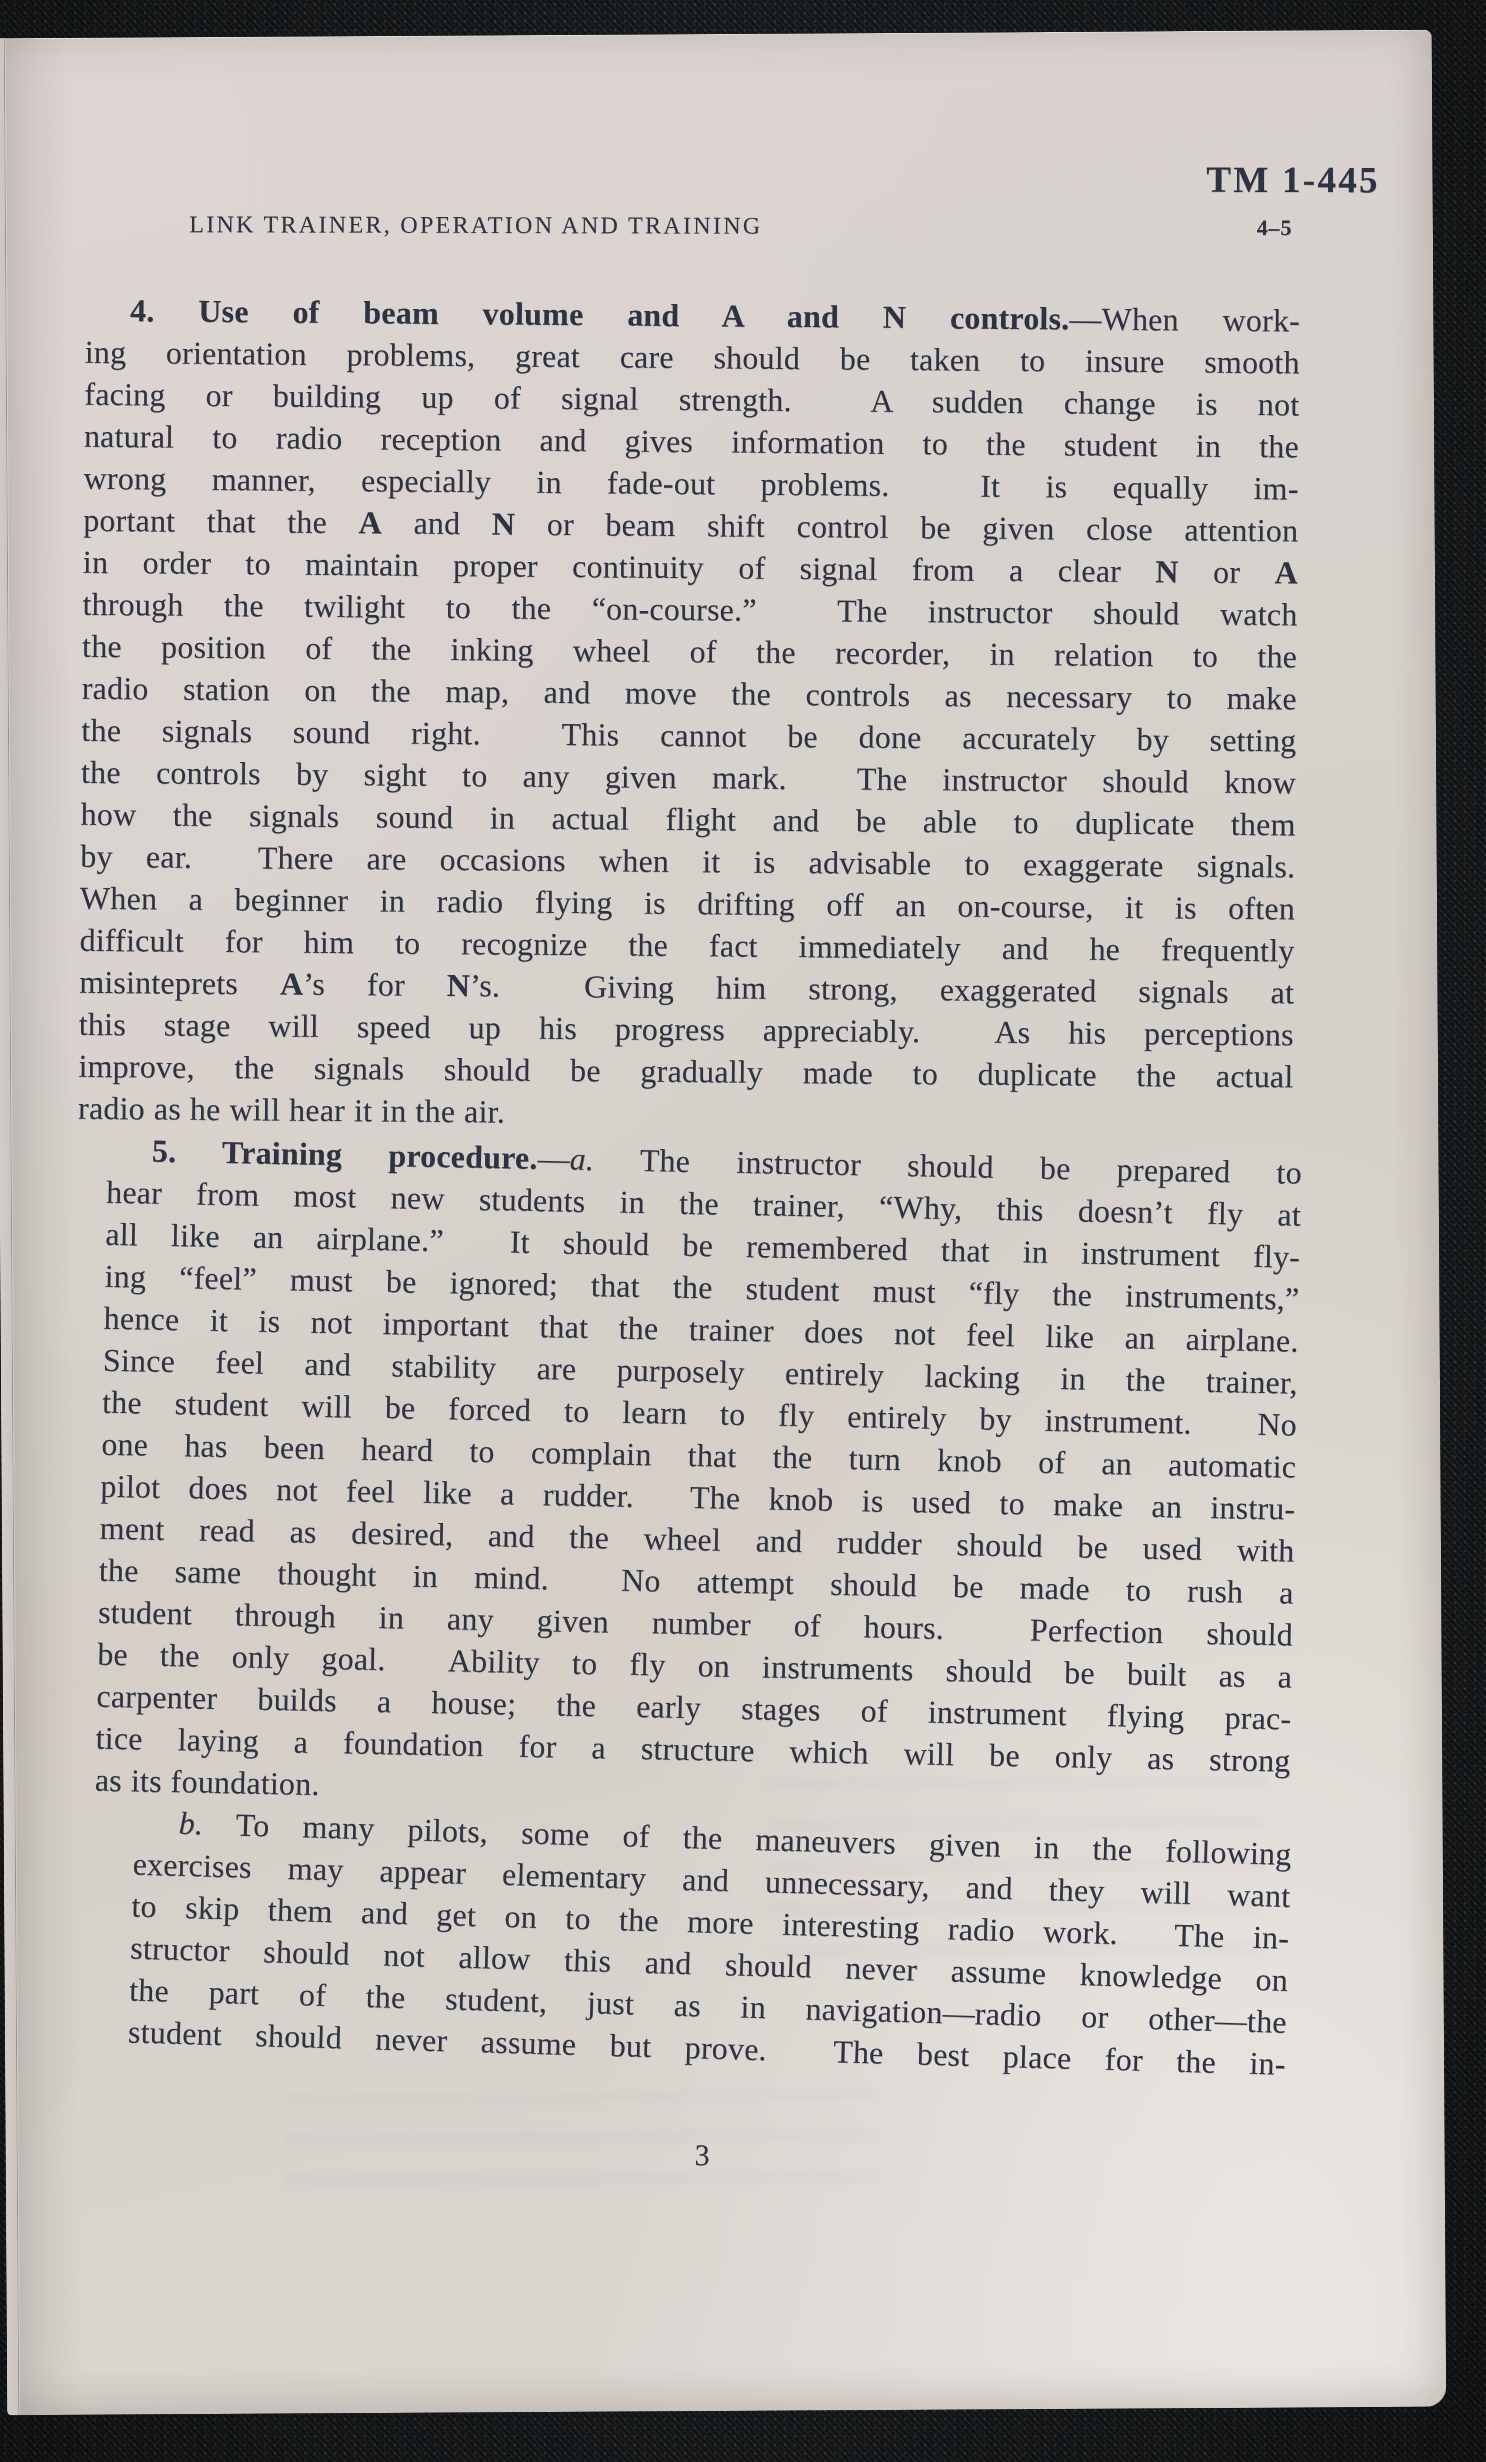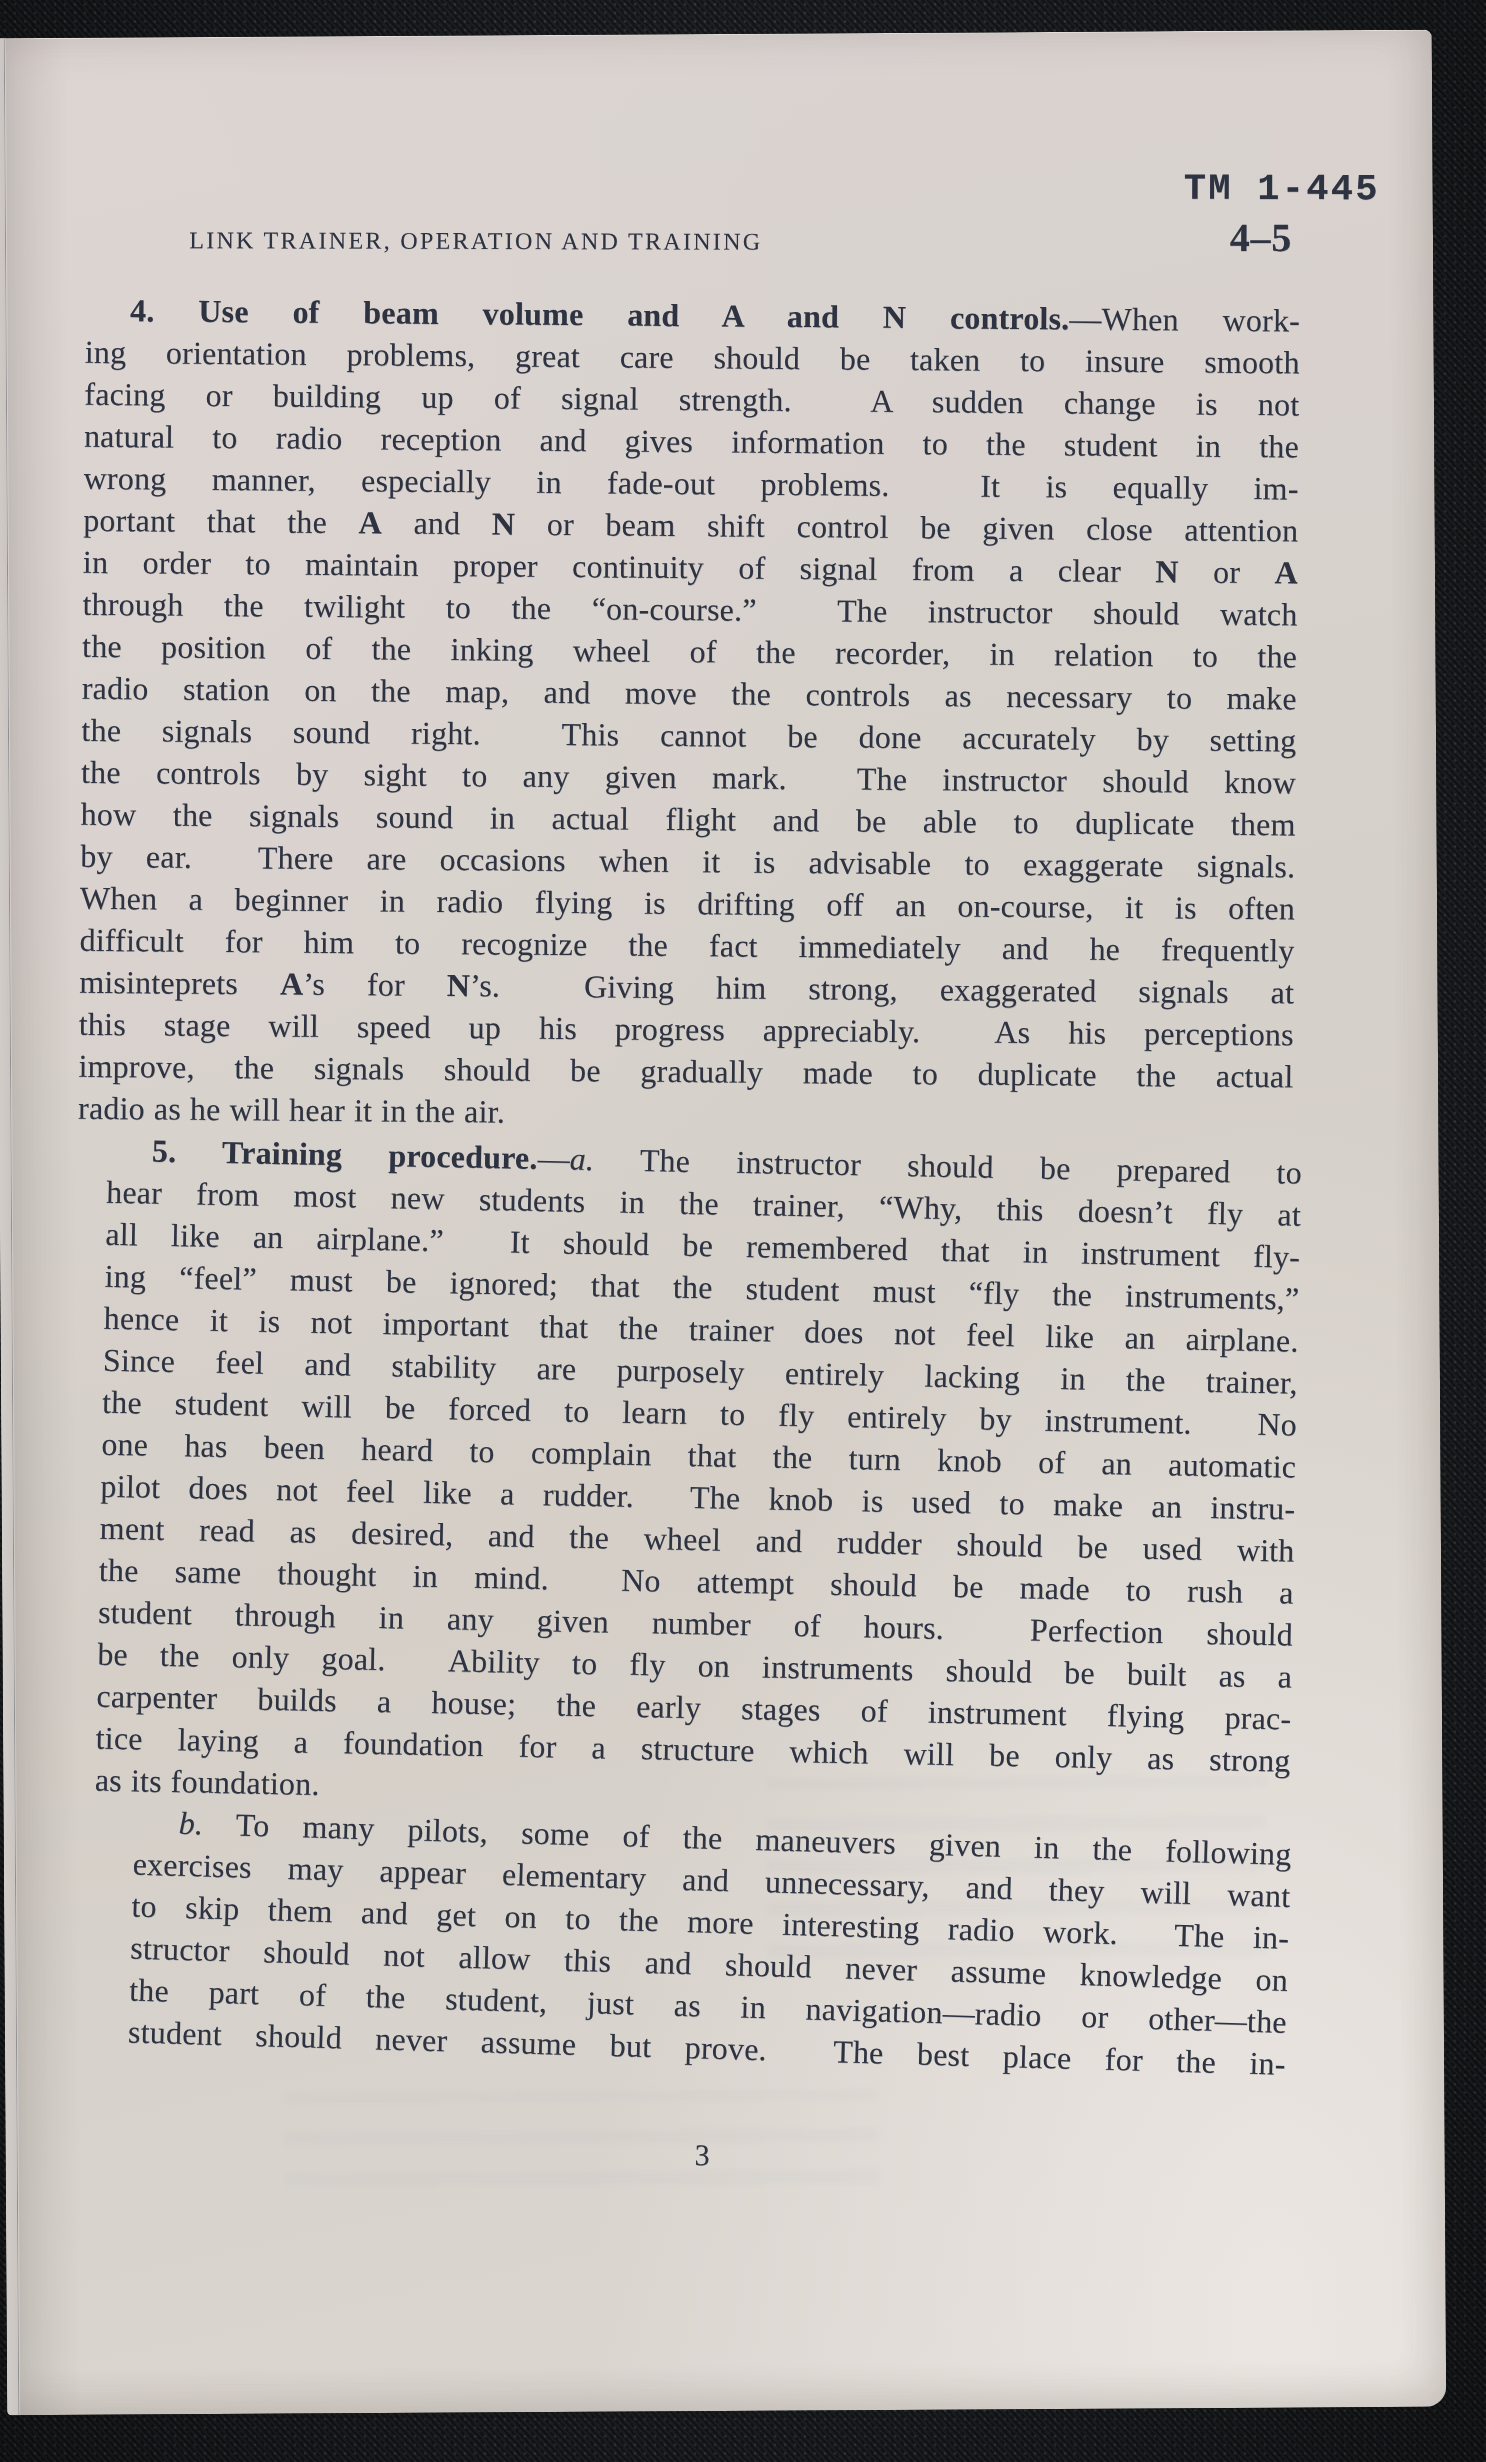--- a/index.html
+++ b/index.html
@@ -46,35 +46,34 @@
     background:repeating-linear-gradient(0deg, rgba(96,114,146,0.07) 0 12.5px, transparent 12.5px 42px);
   }
   .g1{left:763px;top:1745px;width:499px;height:179px;}
   .g2{left:280px;top:2057px;width:592px;height:93px;}
   .header{
     position:absolute;left:89px;top:112px;width:1324px;height:117px;
     transform:rotate(0.5deg);transform-origin:0 0;
     font-family:"Liberation Serif","DejaVu Serif",serif;color:#2e3342;
   }
   .tm{
-    position:absolute;top:15px;right:26.5px;
+    position:absolute;top:5px;right:26.5px;
     font-size:37px;font-weight:700;letter-spacing:2.3px;
     text-shadow:0.3px 0.5px 0.5px rgba(46,51,66,0.35);
-    font-family:Liberation Mono, monospace;
   }
   .row2{
     position:absolute;top:61px;left:107px;right:114px;
     display:flex;justify-content:space-between;align-items:baseline;
   }
   .running-title{
     font-size:24px;letter-spacing:2.3px;
     text-shadow:0.2px 0.4px 0.5px rgba(46,51,66,0.3);
   }
   .para-range{
-    font-size:40px;font-weight:700;letter-spacing:0.8px;
+    font-size:22px;font-weight:700;letter-spacing:0.8px;
     text-shadow:0.3px 0.5px 0.5px rgba(46,51,66,0.35);
   }
   .body-text{
     position:absolute;left:89px;top:251px;width:1225px;
     font-family:"Liberation Serif","DejaVu Serif",serif;color:#2e3342;
     font-size:32px;letter-spacing:0.2px;word-spacing:0.8px;
     text-shadow:0.3px 0.5px 0.5px rgba(46,51,66,0.32);
   }
   .para{transform-origin:0 0;}
   .p0{width:1215px;margin-left:1.6px;transform:rotate(0.85deg);}

